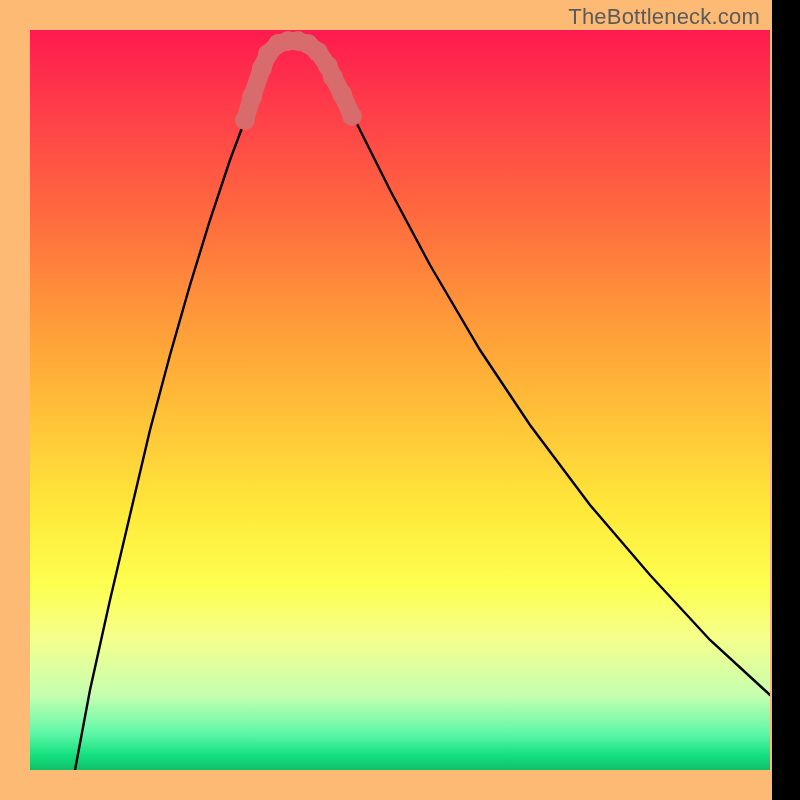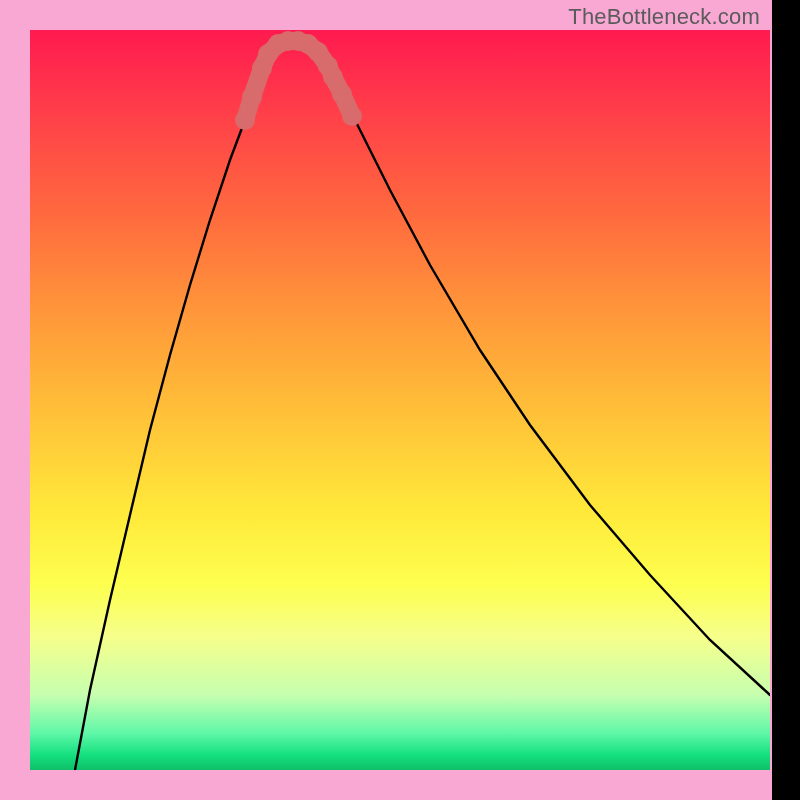--- a/index.html
+++ b/index.html
@@ -10,21 +10,21 @@
     overflow: hidden;
     background: #000;
     font-family: Arial, Helvetica, sans-serif;
   }
   .frame {
     position: absolute;
     left: 0;
     top: 0;
     width: 772px;
     height: 800px;
-    background: #f9a8d4;
+    background: #fdba74;
   }
   .plot {
     position: absolute;
     left: 30px;
     top: 30px;
     width: 740px;
     height: 740px;
     background: linear-gradient(to bottom,
       #ff1a4f 0%,
       #ff3b4a 10%,

